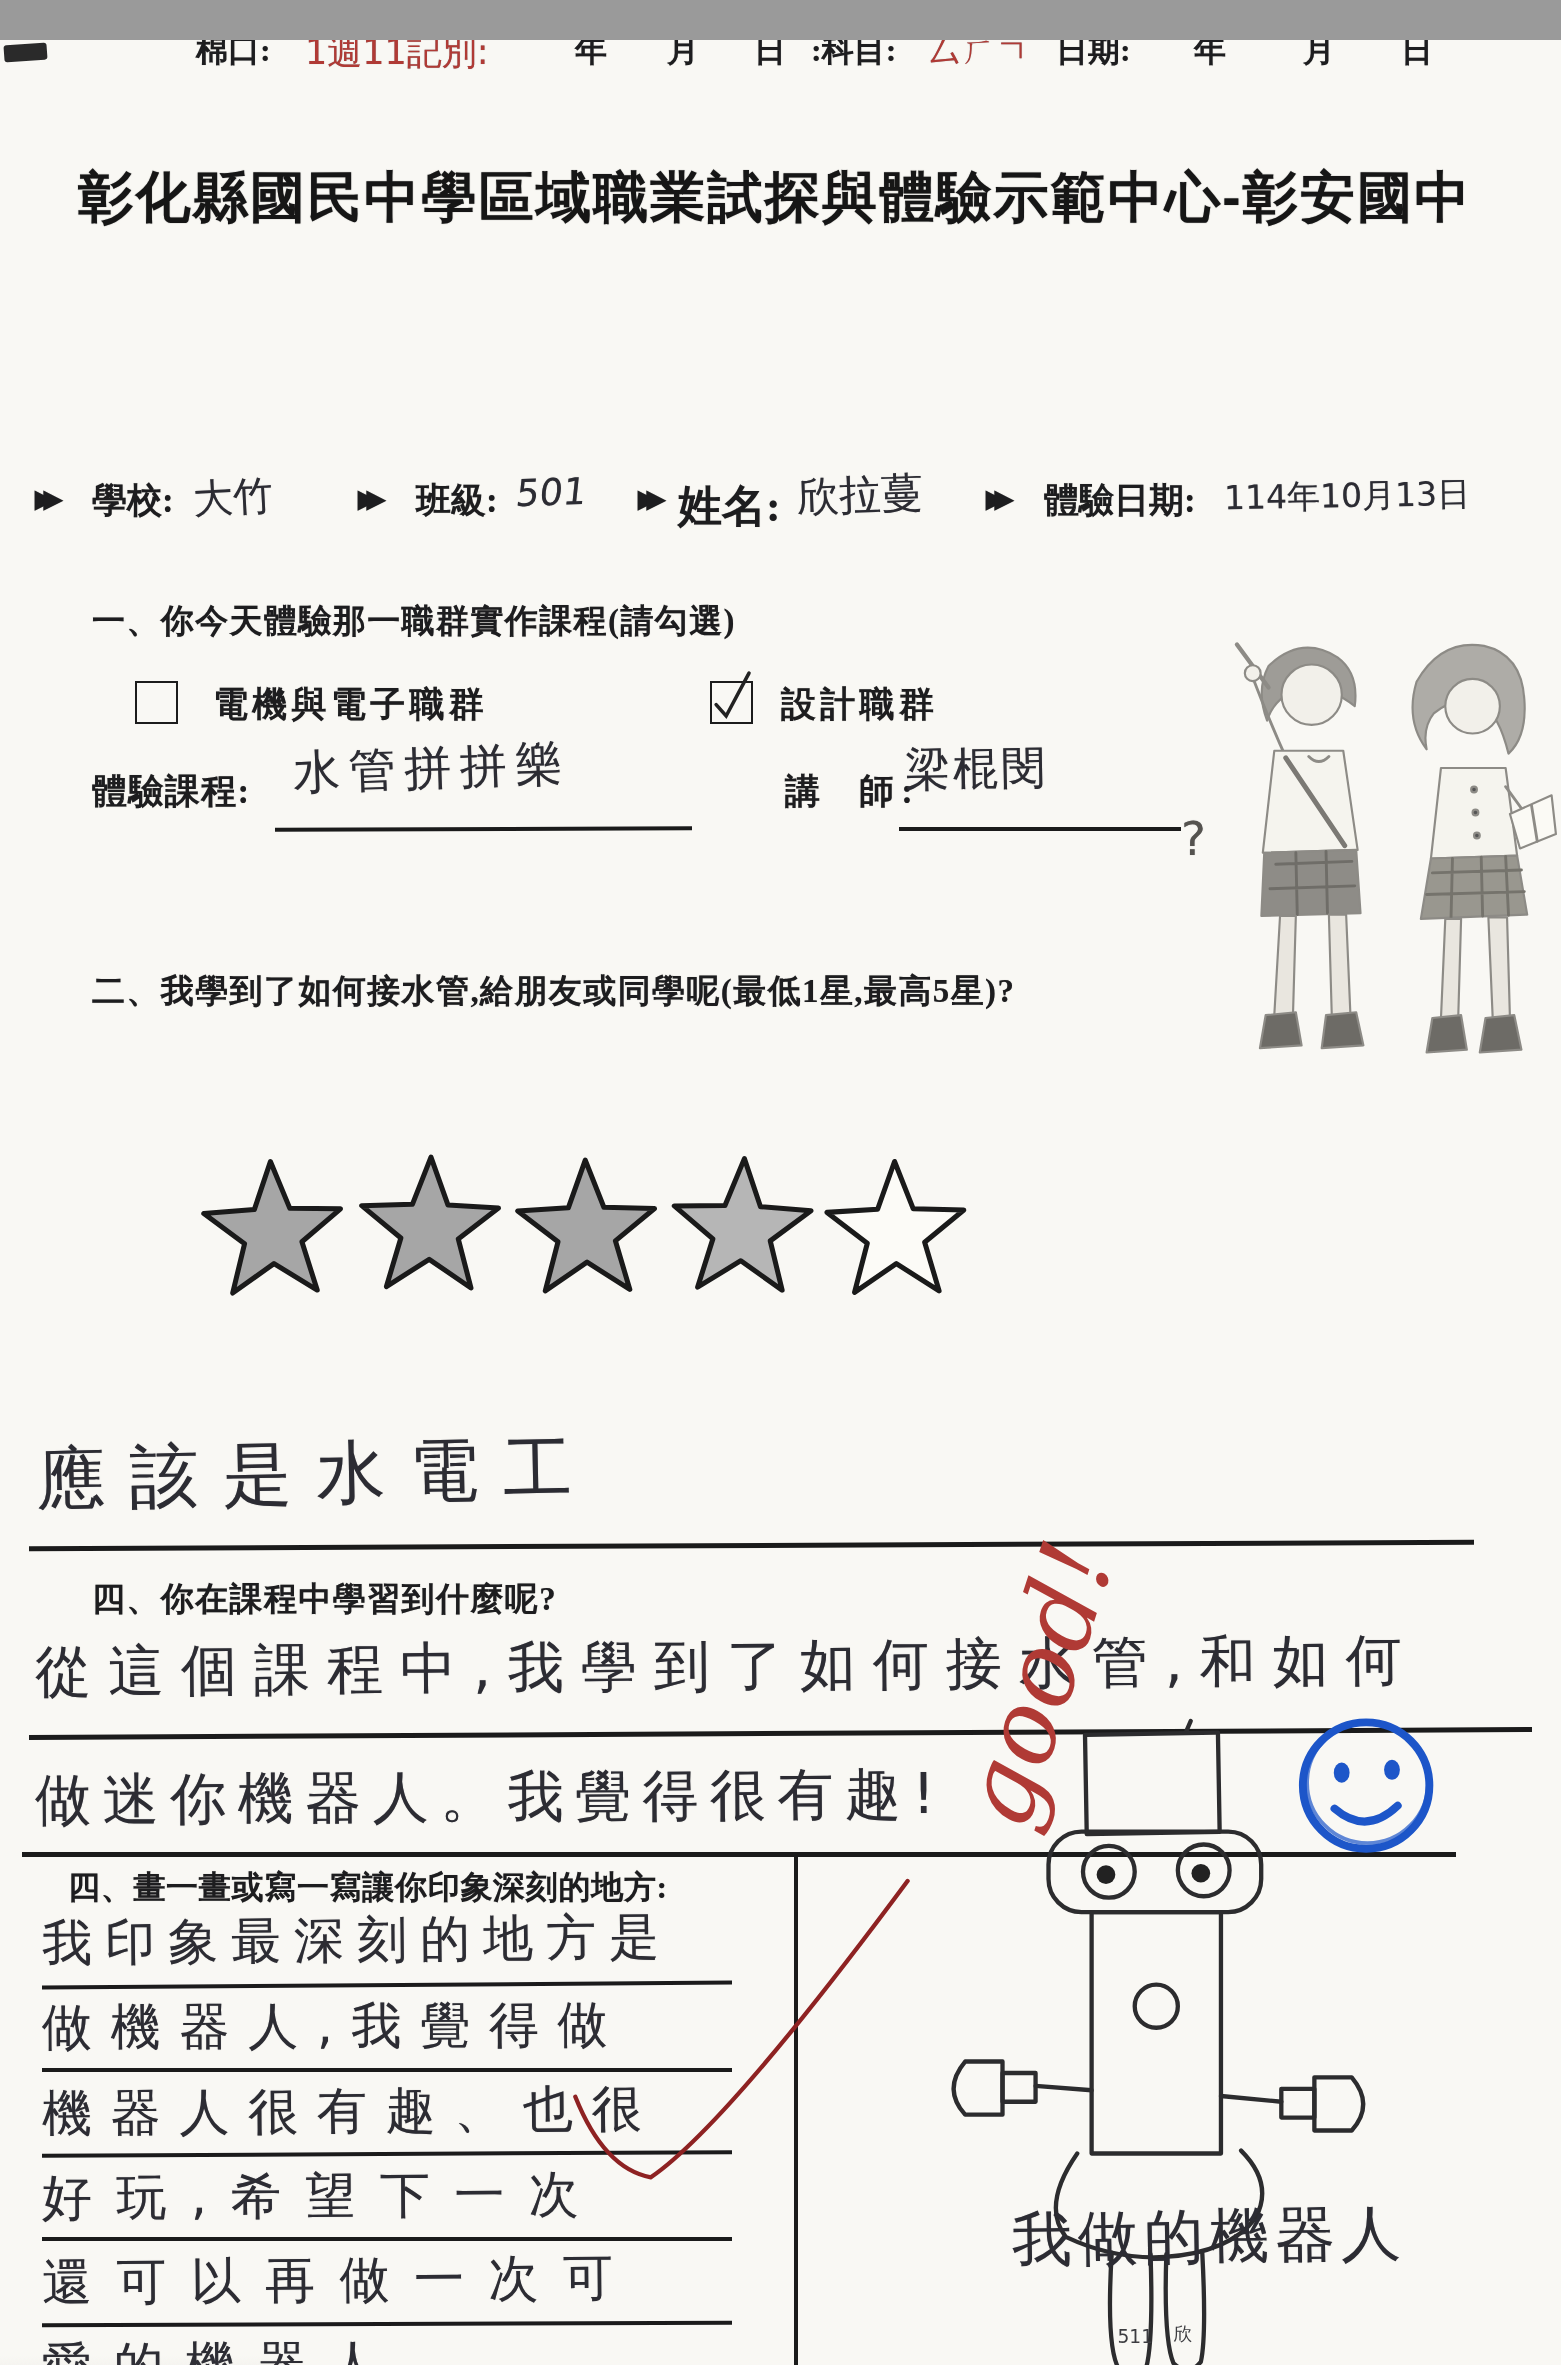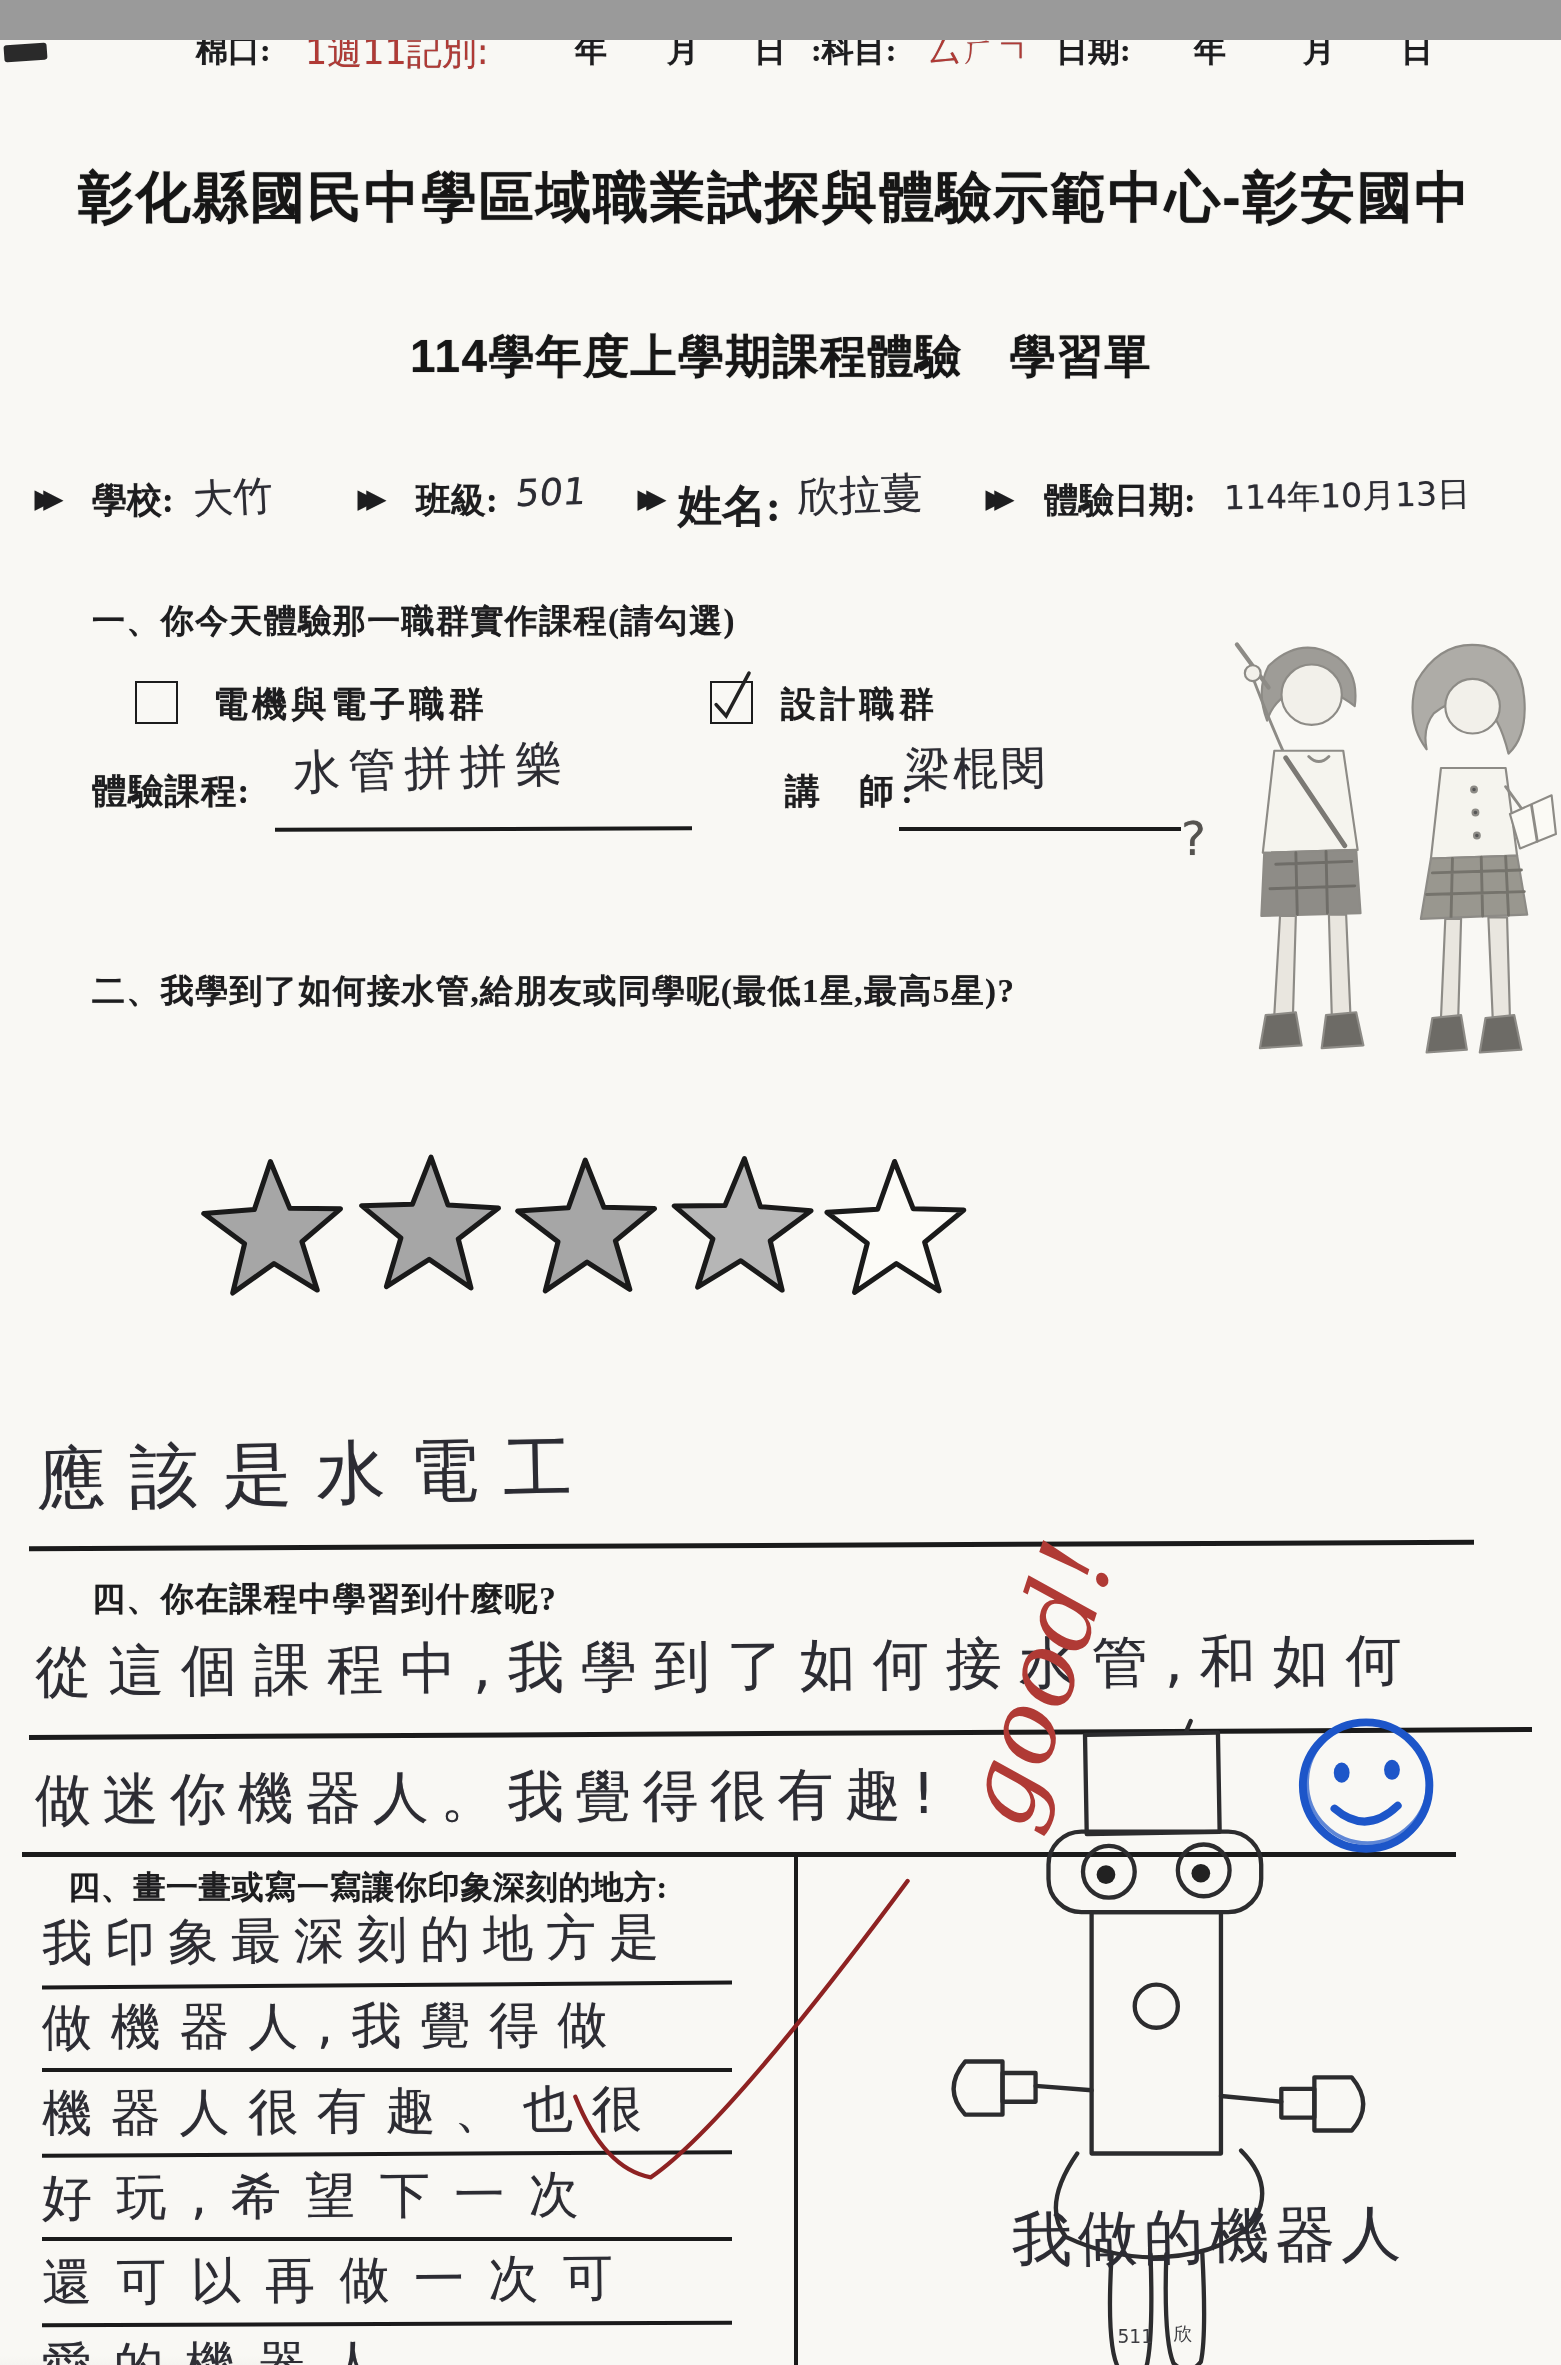--- a/index.html
+++ b/index.html
@@ -41,21 +41,20 @@
     <span class="strip-frag printed" style="left:811px;">:科目:</span>
     <span class="strip-frag hw red" style="left:929px;font-size:33px;">厶ㄏㄱ</span>
     <span class="strip-frag printed" style="left:1056px;">日期:</span>
     <span class="strip-frag printed" style="left:1194px;">年</span>
     <span class="strip-frag printed" style="left:1303px;">月</span>
     <span class="strip-frag printed" style="left:1401px;">日</span>
   </div>
 
   <div class="abs gothic" style="left:0;top:121px;width:1550px;text-align:center;font-size:55px;letter-spacing:2.2px;">彰化縣國民中學區域職業試探與體驗示範中心-彰安國中</div>
 
-  <div class="abs gothic" style="left:0;top:286px;width:1562px;text-align:center;font-size:46px;letter-spacing:1.4px;">114學年度上學期課程體驗　學習單</div>
 
   <div class="abs" style="left:0;top:431px;width:1562px;height:79px;">
     <span class="abs printed" style="left:35px;top:13px;font-size:24.4px;letter-spacing:-10px;">▶▶</span>
     <span class="abs printed" style="left:92px;top:5.8px;font-size:35px;">學校:</span>
     <span class="abs hw" style="left:193px;top:-1.4px;font-size:40px;transform:rotate(-3deg);">大竹</span>
 
     <span class="abs printed" style="left:358px;top:13px;font-size:24.4px;letter-spacing:-10px;">▶▶</span>
     <span class="abs printed" style="left:416px;top:5.8px;font-size:35px;">班級:</span>
     <span class="abs hw" style="left:516px;top:0px;font-size:37px;transform:rotate(-2deg) skewX(-8deg);">501</span>
 

